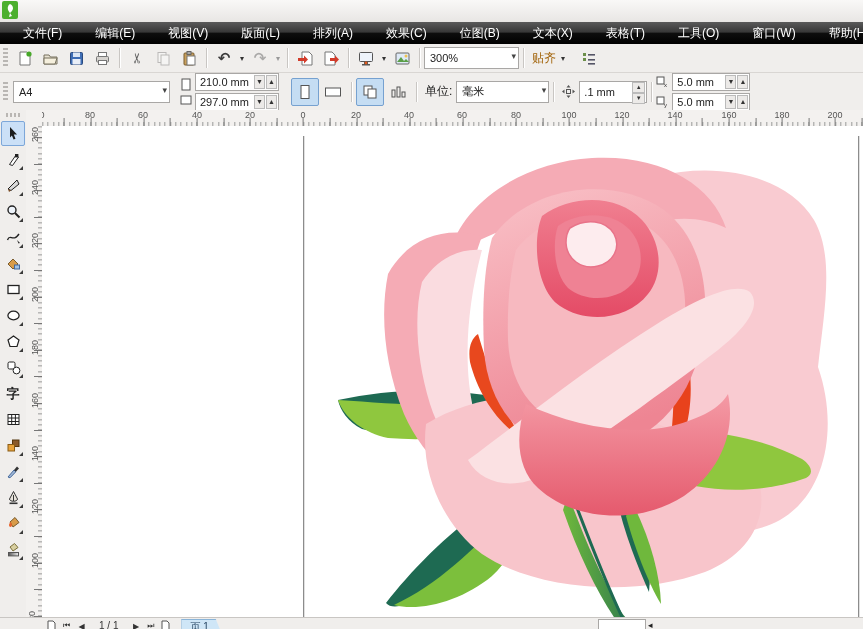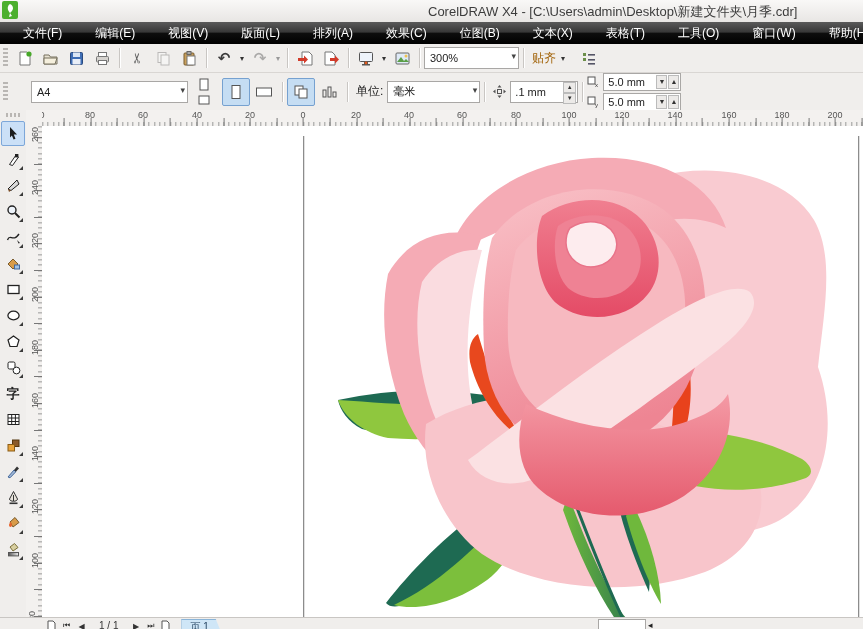--- a/index.html
+++ b/index.html
@@ -96,21 +96,20 @@
 </style>
 </head>
 <body>
 
 <div id="titlebar" class="abs">
   <svg class="abs logo" viewBox="0 0 18 20">
     <rect x="0" y="0" width="16" height="18" rx="2" fill="#4caf2e"></rect>
     <path d="M8,3 C12,5 12,9 8,12 C5,9 5,5 8,3 Z" fill="#fff"></path>
     <path d="M8,12 L7,16 L10,15 Z" fill="#fff"></path>
   </svg>
-  <span id="title-text" class="abs">CorelDRAW X4 - [C:\Users\admin\Desktop\新建文件夹\月季.cdr]</span>
 </div>
 
 <div id="menubar" class="abs">
   <svg class="applogo" viewBox="0 0 18 18">
     <rect x="0" y="0" width="16" height="16" rx="2" fill="#4caf2e"></rect>
     <path d="M8,2 C11.5,4 11.5,8 8,11 C4.5,8 4.5,4 8,2 Z" fill="#fff"></path>
     <path d="M8,11 L7,14.5 L9.8,13.6 Z" fill="#fff"></path>
   </svg>
   <span class="menu-item">文件(F)</span>
   <span class="menu-item">编辑(E)</span>
@@ -226,31 +225,47 @@
         <rect x="8" y="4" width="7" height="1.6" fill="#556"></rect>
       <rect x="3" y="8" width="3" height="3" fill="#6c8f4a"></rect>
         <rect x="8" y="9" width="7" height="1.6" fill="#556"></rect>
       <rect x="8" y="13" width="7" height="1.6" fill="#556"></rect>
     </svg>
   </div>
 </div>
 
 <div id="propbar" class="abs">
   <div class="grip"></div>
-  <div class="combo" style="width:150px;margin-left:20px;">
+  <div class="combo" style="width:150px;margin-left:2px;">
     <span>A4</span>
     <span class="chev">▾</span>
   </div>
   <div class="stack2" style="margin-left:10px;">
     <svg width="12" height="13" viewBox="0 0 12 13">
         <rect x="2" y="1" width="8" height="11" fill="#fff" stroke="#555"></rect>
       </svg>
     <svg width="12" height="13" viewBox="0 0 12 13">
         <rect x="1" y="3" width="10" height="8" fill="#fff" stroke="#555"></rect>
       </svg>
+  </div>
+  <div class="stack2" style="margin-left:3px;">
+    <div class="numfield" style="width:78px;">
+      <span>210.0 mm</span>
+      <span class="spin-sbs">
+          <span>▼</span>
+          <span>▲</span>
+        </span>
+    </div>
+    <div class="numfield" style="width:78px;">
+      <span>297.0 mm</span>
+      <span class="spin-sbs">
+          <span>▼</span>
+          <span>▲</span>
+        </span>
+    </div>
   </div>
   <div class="orient-btn on" style="margin-left:12px;">
     <svg width="14" height="16" viewBox="0 0 14 16">
         <rect x="3" y="1.5" width="8" height="13" fill="#fff" stroke="#555"></rect>
       </svg>
   </div>
   <div class="orient-btn">
     <svg width="18" height="16" viewBox="0 0 18 16">
         <rect x="1.5" y="4" width="15" height="8" fill="#fff" stroke="#555"></rect>
       </svg>

